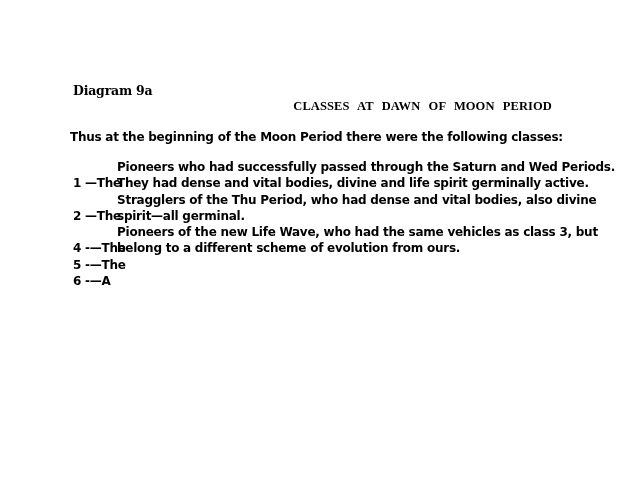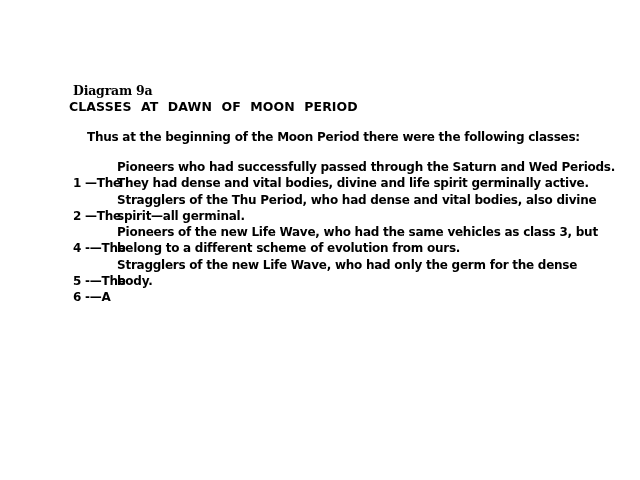--- a/index.html
+++ b/index.html
@@ -26,33 +26,34 @@
     left: 73px;
     top: 83px;
     font-family: "DejaVu Serif", serif;
     font-size: 12.5px;
     font-weight: bold;
     letter-spacing: -0.2px;
     white-space: pre;
   }
   .doc-title {
     position: absolute;
-    left: 69px;
+    left: 90px;
     top: 99px;
     width: 462px;
-    text-align: left;
+    text-align: right;
     font-size: 12.5px;
     font-weight: bold;
     letter-spacing: 0.1px;
     word-spacing: 5px;
     white-space: pre;
+    font-family: Liberation Serif, serif;
   }
   .intro-line {
     position: absolute;
-    left: 87px;
+    left: 70px;
     top: 130px;
     font-size: 12px;
     letter-spacing: -0.25px;
     white-space: pre;
   }
   .class-list {
     position: absolute;
     left: 73px;
     top: 159px;
     font-size: 12px;
@@ -100,22 +101,20 @@
 
 
     <div class="list-item">
       <span class="item-prefix">4 -—The</span>
       <span class="item-text">Pioneers of the new Life Wave, who had the same vehicles as class 3, but
 belong to a different scheme of evolution from ours.</span>
     </div>
 
     <div class="list-item">
       <span class="item-prefix">5 -—The</span>
-      <span class="item-text">Stragglers of the new Life Wave, who had only the germ for the dense
-body.</span>
     </div>
 
     <div class="list-item">
       <span class="item-prefix">6 -—A</span>
     </div>
 
   </div>
 
 </div>
 

